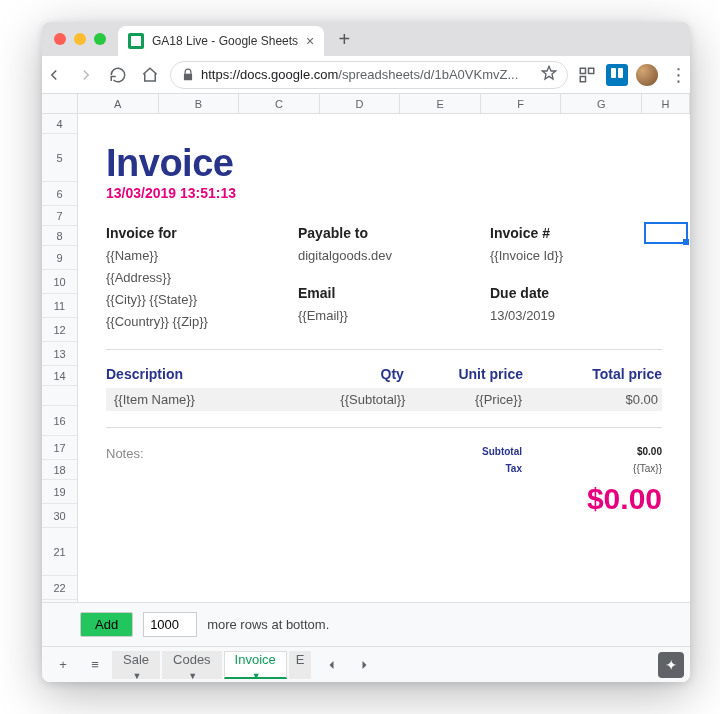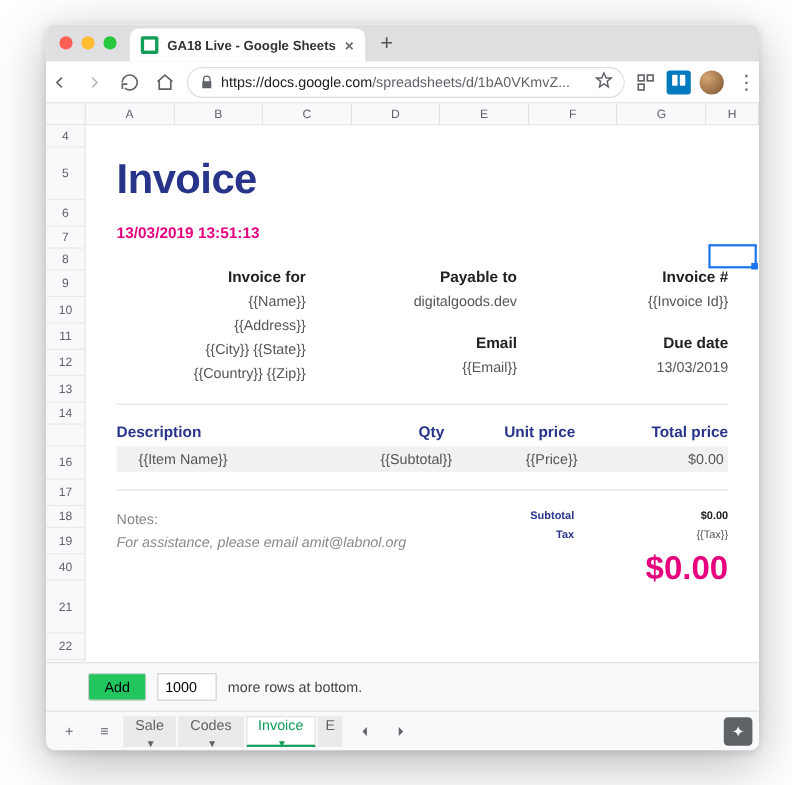--- a/index.html
+++ b/index.html
@@ -45,21 +45,20 @@
   margin-top: 4px;
   border-top-left-radius: 8px;
   border-top-right-radius: 8px;
   display: flex;
   align-items: center;
   padding: 0 10px;
   font-size: 12px;
   color: #333;
   min-width: 200px;
   gap: 8px;
-  font-weight: bold;
 }
 .tab .favicon {
   width: 16px; height: 16px;
   background: linear-gradient(135deg,#0f9d58 0 100%);
   border-radius: 2px;
   position: relative;
 }
 .tab .favicon::after {
   content: "";
   position: absolute;
@@ -152,34 +151,34 @@
   padding: 28px 28px 0 28px;
   font-size: 13px;
   color: #333;
 }
 .inv-title {
   font-size: 38px;
   font-weight: 800;
   color: #28348a;
   letter-spacing: -0.5px;
 }
-.inv-date { color: #e6007e; font-weight: 700; font-size: 14px; margin-top: 18px; }
-.inv-header-row { display: flex; margin-top: 24px; gap: 20px; text-align: right; }
+.inv-date { color: #e6007e; font-weight: 700; font-size: 14px; margin-top: 0; }
+.inv-header-row { display: flex; margin-top: 24px; gap: 20px; }
 .inv-col { flex: 1; }
 .inv-label { font-weight: 700; color: #222; font-size: 14px; margin-bottom: 4px; }
 .inv-line { color: #555; font-size: 13px; line-height: 22px; }
 .hr { border: none; border-top: 1px solid #ddd; margin: 16px 0 10px 0; }
 
 .itemhead { display: flex; font-weight: 700; color: #28348a; font-size: 14px; padding: 6px 0; }
 .itemhead .c1 { flex: 2.2; }
 .itemhead .c2 { flex: 0.8; text-align: right; }
 .itemhead .c3 { flex: 1.2; text-align: right; }
 .itemhead .c4 { flex: 1.4; text-align: right; }
 .itemrow { display: flex; background: #f1f1f1; padding: 4px 0; font-size: 13px; color: #555; }
-.itemrow .c1 { flex: 2.2; padding-left: 20px; }
+.itemrow .c1 { flex: 2.2; padding-left: 8px; }
 .itemrow .c2 { flex: 0.8; text-align: right; }
 .itemrow .c3 { flex: 1.2; text-align: right; }
 .itemrow .c4 { flex: 1.4; text-align: right; padding-right: 4px; }
 
 .notesrow { display: flex; margin-top: 18px; }
 .notesrow .left { flex: 1; color: #888; font-size: 13px; }
 .notesrow .right { flex: 1; text-align: right; }
 .subline { display: flex; justify-content: flex-end; gap: 60px; font-size: 10px; }
 .subline .lab { color: #28348a; font-weight: 700; width: 80px; text-align: right; }
 .subline .val { width: 80px; text-align: right; font-weight: 700; color: #222; }
@@ -370,21 +369,21 @@
         <div class="rowh">10</div>
         <div class="rowh">11</div>
         <div class="rowh">12</div>
         <div class="rowh">13</div>
         <div class="rowh short">14</div>
         <div class="rowh short"></div>
         <div class="rowh" style="height:30px;line-height:30px">16</div>
         <div class="rowh">17</div>
         <div class="rowh short">18</div>
         <div class="rowh">19</div>
-        <div class="rowh">40</div>
+        <div class="rowh">30</div>
         <div class="rowh tall">21</div>
         <div class="rowh">22</div>
       </div>
 
       <div class="content">
         <div class="invoice">
           <div class="inv-title">Invoice</div>
           <div class="inv-date">13/03/2019 13:51:13</div>
 
           <div class="inv-header-row">
@@ -422,21 +421,20 @@
             <div class="c2">{{Subtotal}}</div>
             <div class="c3">{{Price}}</div>
             <div class="c4">$0.00</div>
           </div>
 
           <hr class="hr">
 
           <div class="notesrow">
             <div class="left">
               <div>Notes:</div>
-              <div class="assist">For assistance, please email amit@labnol.org</div>
             </div>
             <div class="right">
               <div class="subline">
                   <span class="lab">Subtotal</span>
                   <span class="val">$0.00</span>
                 </div>
               <div class="subline" style="margin-top:6px">
                   <span class="lab">Tax</span>
                   <span class="val" style="font-weight:400;color:#555">{{Tax}}</span>
                 </div>

